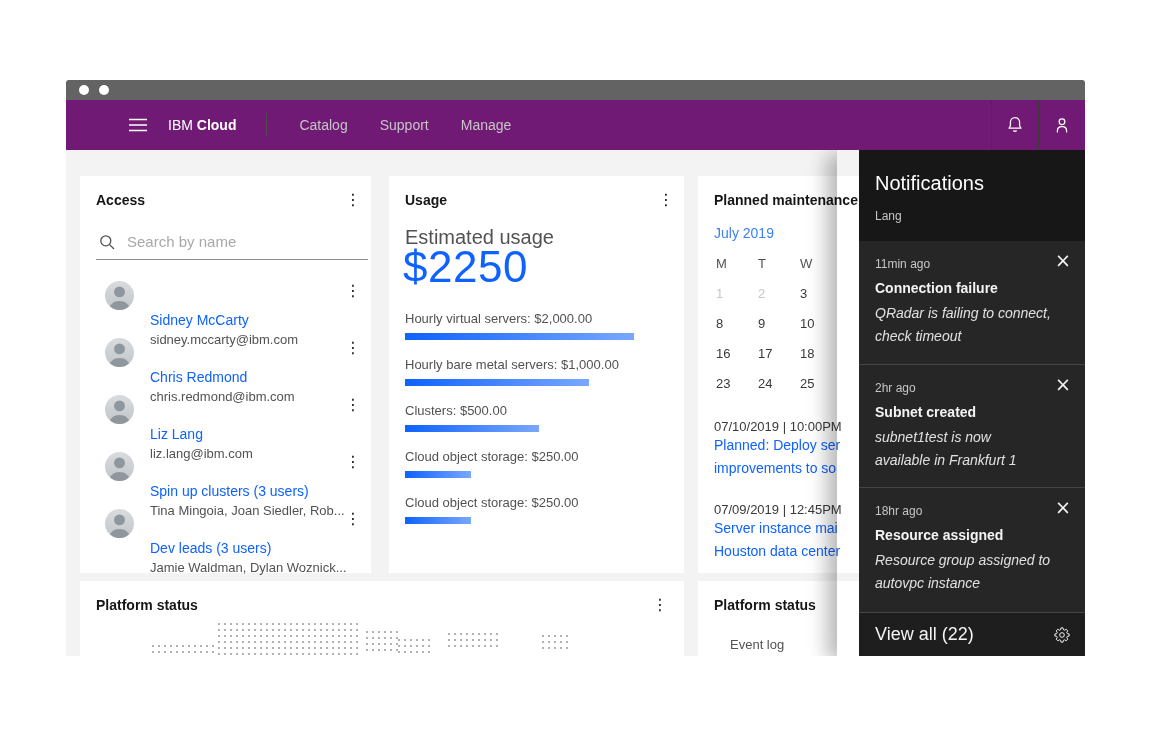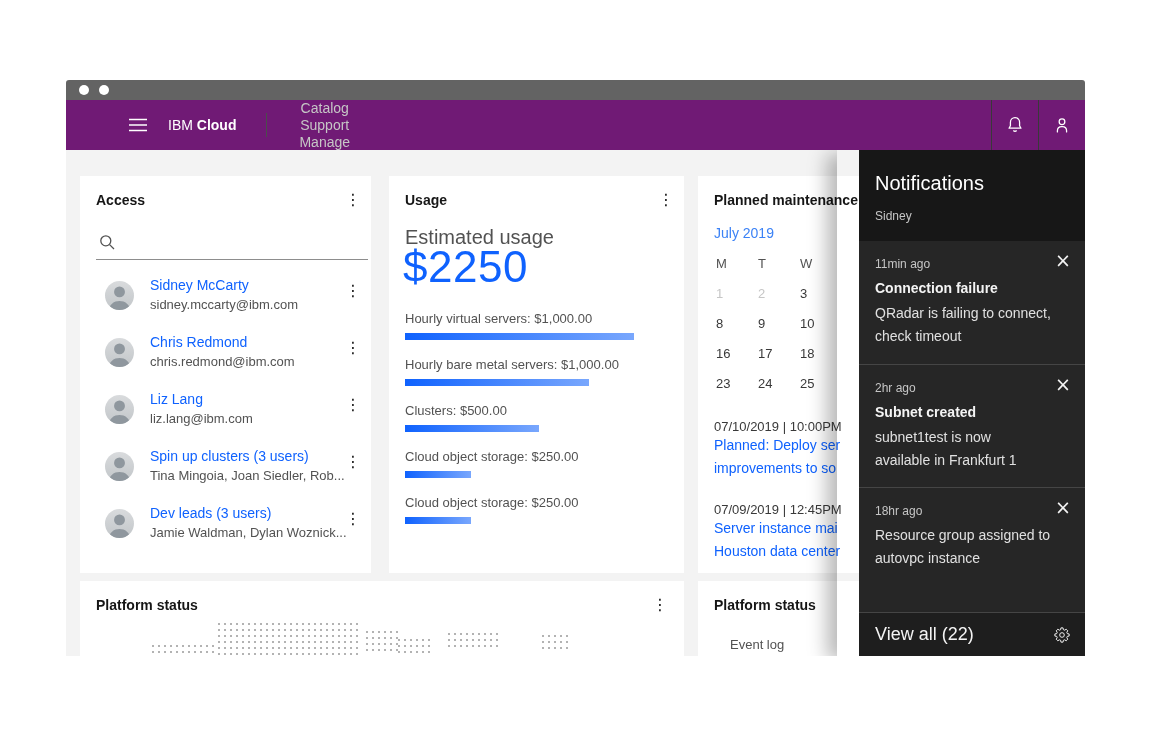--- a/index.html
+++ b/index.html
@@ -12,42 +12,42 @@
   .titlebar { position:absolute; left:0; top:0; width:100%; height:20px; background:#636363; }
   .titlebar .dot { position:absolute; top:5px; width:10px; height:10px; border-radius:50%; background:#fff; }
   .dot.d1{ left:13px; } .dot.d2{ left:33px; }
 
   
   .appbar { position:absolute; left:0; top:20px; width:100%; height:50px; background:#701a75; display:flex; align-items:center;padding-left:48px; }
   .menu-btn { width:48px; height:50px; display:flex; align-items:center; justify-content:center; cursor:pointer; }
   .brand { color:#fff; font-size:14px; margin-left:6px; white-space:nowrap; }
   .brand b { font-weight:700; }
   .appbar-divider { width:1px; height:24px; background:#4c4c4c; margin:0 16px 0 30px; }
-  .main-nav { display:flex; align-items:center; height:100%;flex-direction:column; }
+  .main-nav { display:flex; align-items:center; height:100%; }
   .nav-item { color:#c6c6c6; font-size:14px; padding:0 16px; height:50px; display:flex; align-items:center; cursor:pointer; }
   .appbar-right { margin-left:auto; display:flex; height:50px; }
   .icon-box { width:47px; height:50px; display:flex; align-items:center; justify-content:center; border-left:1px solid #393939; cursor:pointer; }
 
   
   .content { position:absolute; left:0; top:70px; width:1019px; height:506px; background:#f3f3f3; overflow:hidden; }
   .card { position:absolute; background:#fff; }
   .card-title { font-size:14px; font-weight:700; color:#161616; }
   .kebab { color:#161616; font-size:16px; line-height:16px; cursor:pointer; letter-spacing:0; font-family:"DejaVu Sans",sans-serif; }
 
   
   .access { left:14px; top:26px; width:291px; height:397px; }
   .card-head { position:absolute; left:16px; right:10px; top:16px; display:flex; justify-content:space-between; align-items:center; }
   .search-row { position:absolute; left:16px; right:3px; top:48px; height:36px; border-bottom:1px solid #8d8d8d; display:flex; align-items:center; }
   .search-row svg { margin-left:3px; flex:none; }
   .search-input { border:none; outline:none; background:transparent; font-size:15px; color:#393939; margin-left:12px; width:100%; font-family:inherit; }
   .search-input::placeholder { color:#a8a8a8; }
   .access-list { position:absolute; left:0; top:96px; width:100%; }
   .user-row { position:relative; height:57px; padding:5px 10px 0 25px; display:flex; align-items:flex-start; }
   .avatar { width:29px; height:29px; border-radius:50%; overflow:hidden; background:linear-gradient(180deg,#d9dbdd,#c2c6c9); flex:none; margin-top:4px; }
-  .user-info { margin-left:16px; min-width:0; }
+  .user-info { margin-left:16px; min-width:0;margin-top:35px; }
   .user-name { font-size:14px; color:#0f62fe; text-decoration:none; display:block; cursor:pointer; }
   .user-detail { font-size:13px; color:#525252; margin-top:4px; white-space:nowrap; }
   .user-row .kebab { margin-left:auto; margin-top:6px; }
 
   
   .usage { left:323px; top:26px; width:295px; height:397px; }
   .usage-subtitle { position:absolute; left:16px; top:50px; font-size:20px; color:#525252; }
   .usage-total { position:absolute; left:14px; top:66px; font-size:44px; font-weight:400; color:#0f62fe; letter-spacing:.5px; }
   .bars { position:absolute; left:16px; top:135px; right:16px; }
   .bar-group { height:46px; }
@@ -85,21 +85,21 @@
   .panel { position:absolute; left:771px; top:0; width:248px; height:506px; display:flex; flex-direction:column; box-shadow:-10px 4px 18px rgba(0,0,0,.28);padding-left:22px; }
   .panel-head { background:#171717; height:91px; padding:22px 16px 0; flex:none; }
   .panel-title { color:#ffffff; font-size:20px; font-weight:400; }
   .panel-section { color:#c6c6c6; font-size:12px; margin-top:14px; }
   .panel-body { background:#262626; flex:1 1 auto; }
   .notif-item { position:relative; height:123px; padding:16px 16px 0; }
   .notif-item + .notif-item { border-top:1px solid #454545; }
   .notif-time { color:#c6c6c6; font-size:12px; }
   .notif-close { position:absolute; right:14px; top:10px; color:#f4f4f4; font-size:19px; line-height:19px; cursor:pointer; font-family:"DejaVu Sans",sans-serif; }
   .notif-title { color:#f4f4f4; font-size:14px; font-weight:700; margin-top:9px; }
-  .notif-body { color:#e0e0e0; font-size:14px; line-height:23px; margin-top:6px; }
+  .notif-body { color:#e0e0e0; font-size:14px; line-height:23px; margin-top:6px;font-style:italic; }
   .panel-foot { background:#1e1e1e; border-top:1px solid #454545; height:44px; flex:none; display:flex; align-items:center; justify-content:space-between; padding:0 14px 0 16px; }
   .view-all { color:#f4f4f4; font-size:18px; cursor:pointer; }
   .gear { cursor:pointer; display:flex; }
 </style>
 </head>
 <body>
 
 <div class="stage">
   <div class="window">
 
@@ -146,20 +146,21 @@
       <section class="card access">
         <div class="card-head">
           <h2 class="card-title">Access</h2>
           <span class="kebab">⋮</span>
         </div>
         <div class="search-row">
           <svg width="16" height="16" viewBox="0 0 16 16">
               <circle cx="6.8" cy="6.8" r="5" fill="none" stroke="#525252" stroke-width="1.3"></circle>
               <line x1="10.6" y1="10.6" x2="15" y2="15" stroke="#525252" stroke-width="1.3"></line>
             </svg>
+          <input class="search-input" type="text" placeholder="Search by name" style="">
         </div>
         <div class="access-list">
             <div class="user-row">
               <span class="avatar"><svg width="29" height="29" viewBox="0 0 32 32">
                   <circle cx="16" cy="12" r="6" fill="#8f979e"></circle>
                   <path d="M4 34c0-7.5 5.2-12 12-12s12 4.5 12 12z" fill="#8f979e"></path>
                 </svg></span>
               <div class="user-info">
                 <a class="user-name">Sidney McCarty</a>
                 <div class="user-detail">sidney.mccarty@ibm.com</div>
@@ -215,21 +216,21 @@
 
       <section class="card usage">
         <div class="card-head">
           <h2 class="card-title">Usage</h2>
           <span class="kebab">⋮</span>
         </div>
         <div class="usage-subtitle">Estimated usage</div>
         <div class="usage-total">$2250</div>
         <div class="bars">
             <div class="bar-group">
-              <div class="bar-label">Hourly virtual servers: $1,000.00</div>
+              <div class="bar-label">Hourly virtual servers: $2,000.00</div>
               <div class="bar-track">
                 <div class="bar-fill" style="width: 87%;"></div>
               </div>
             </div>
             <div class="bar-group">
               <div class="bar-label">Hourly bare metal servers: $1,000.00</div>
               <div class="bar-track">
                 <div class="bar-fill" style="width: 70%;"></div>
               </div>
             </div>
@@ -310,21 +311,21 @@
       <section class="card statusR">
         <div class="card-head">
           <h2 class="card-title">Platform status</h2>
         </div>
         <div class="status-sub">Event log</div>
       </section>
 
       <aside class="panel">
         <div class="panel-head">
           <div class="panel-title">Notifications</div>
-          <div class="panel-section">Sidney</div>
+          <div class="panel-section">Lang</div>
         </div>
         <div class="panel-body">
             <div class="notif-item">
               <div class="notif-time">11min ago</div>
               <span class="notif-close">×</span>
               <div class="notif-title">Connection failure</div>
               <div class="notif-body">
                 <div>QRadar is failing to connect,</div>
                 <div>check timeout</div>
               </div>
@@ -334,20 +335,21 @@
               <span class="notif-close">×</span>
               <div class="notif-title">Subnet created</div>
               <div class="notif-body">
                 <div>subnet1test is now</div>
                 <div>available in Frankfurt 1</div>
               </div>
             </div>
             <div class="notif-item">
               <div class="notif-time">18hr ago</div>
               <span class="notif-close">×</span>
+              <div class="notif-title">Resource assigned</div>
               <div class="notif-body">
                 <div>Resource group assigned to</div>
                 <div>autovpc instance</div>
               </div>
             </div>
           </div>
         <div class="panel-foot">
           <span class="view-all">View all (22)</span>
           <span class="gear">
             <svg width="18" height="18" viewBox="0 0 24 24">

